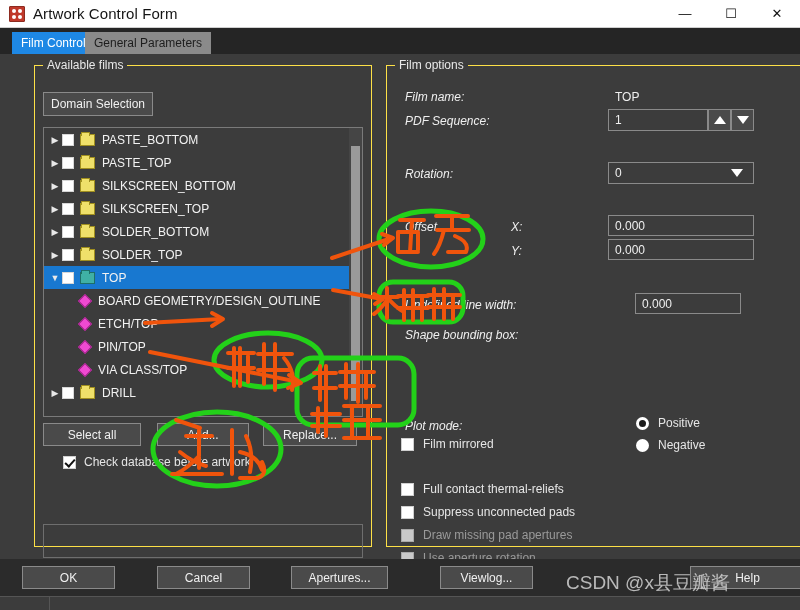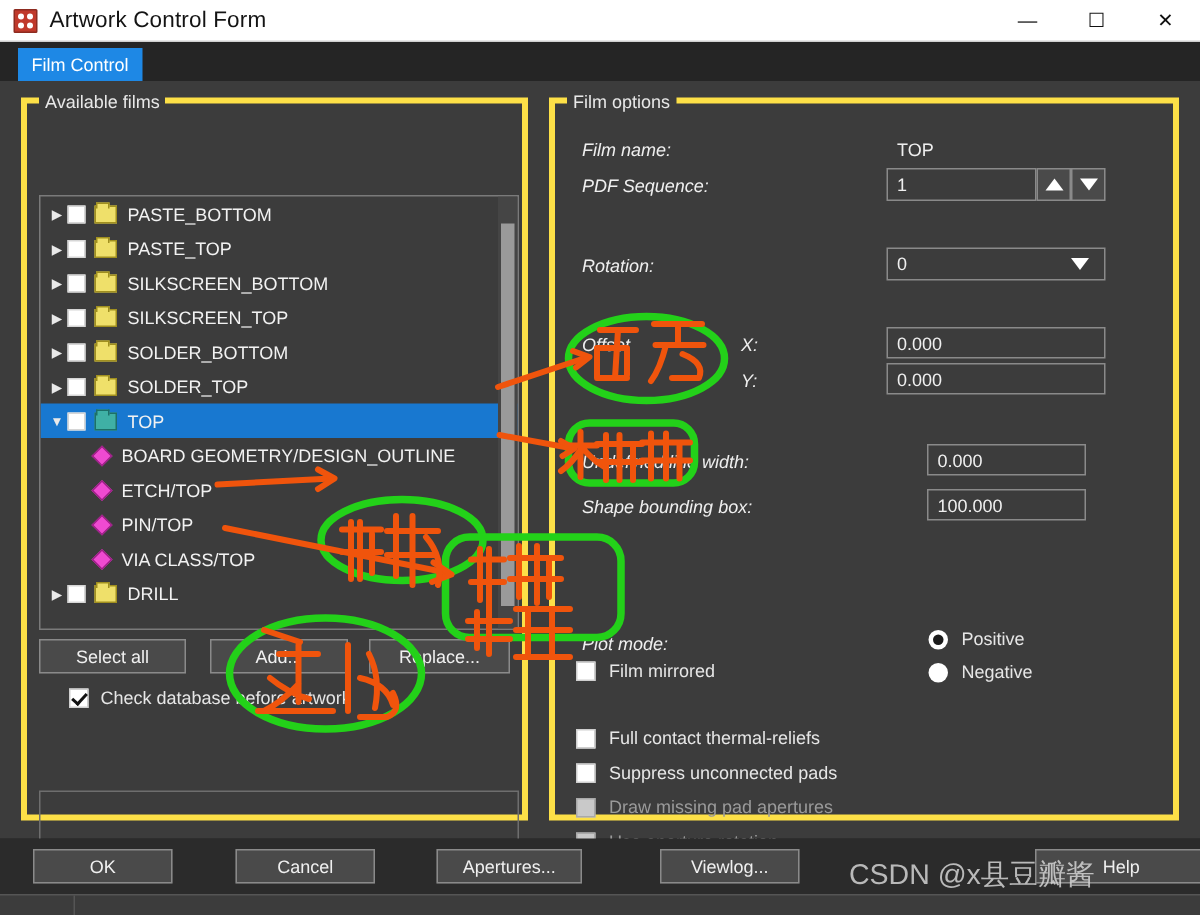--- a/index.html
+++ b/index.html
@@ -49,21 +49,22 @@
   .tab.inactive{ left:85px; background:#8a8a8a; color:#1d1d1d; }
 
   
   #content{
     position:absolute; left:0; top:54px; width:800px; height:505px;
     background:#3c3c3c;
   }
 
   .group{
     position:absolute;
-    border:4px solid #fde047;
+    border:1px solid #fde047;
+    margin-left:20px;
   }
   .group > .legend{
     position:absolute; top:-8px; left:8px; padding:0 4px;
     background:#3c3c3c; font-size:12px; color:#e8e8e8;
   }
 
   #grp-films{ left:14px; top:11px; width:338px; height:482px; }
   #grp-options{ left:366px; top:11px; width:420px; height:482px; }
 
   
@@ -215,27 +216,29 @@
   <div id="title-text">Artwork Control Form</div>
   <div id="win-controls">
     <div class="wbtn">—</div>
     <div class="wbtn">☐</div>
     <div class="wbtn">✕</div>
   </div>
 </div>
 
 <div id="tabstrip">
   <div class="tab active">Film Control</div>
+  <div class="tab inactive">General Parameters</div>
 </div>
 
 <div id="content">
 
   <div class="group" id="grp-films">
     <div class="legend">Available films</div>
 
+    <div class="btn" id="btn-domain">Domain Selection</div>
 
     <div id="tree-wrap">
       <div id="tree-rows">
           <div class="trow">
             <div class="tri">▶</div>
             <div class="cb"></div>
             <div class="folder"></div>
             <div class="tlabel">PASTE_BOTTOM</div>
           </div>
           <div class="trow">
@@ -344,21 +347,20 @@
     <div class="flabel" style="left:18px; top:154px;">Offset</div>
     <div class="flabel" style="left:124px;top:154px;">X:</div>
     <div class="field" style="left:221px;top:149px;width:146px;height:21px;">0.000</div>
     <div class="flabel" style="left:124px;top:178px;">Y:</div>
     <div class="field" style="left:221px;top:173px;width:146px;height:21px;">0.000</div>
 
     <div class="flabel" style="left:18px; top:232px;">Undefined line width:</div>
     <div class="field" style="left:248px;top:227px;width:106px;height:21px;">0.000</div>
 
     <div class="flabel" style="left:18px; top:262px;">Shape bounding box:</div>
-    <div class="field" style="left:248px;top:257px;width:106px;height:21px;">100.000</div>
 
     <div class="flabel" style="left:18px; top:353px;">Plot mode:</div>
 
     <div class="crow" style="left:249px;top:350px;">
       <div class="radio on"></div>
       <div>Positive</div>
     </div>
     <div class="crow" style="left:249px;top:372px;">
       <div class="radio"></div>
       <div>Negative</div>

